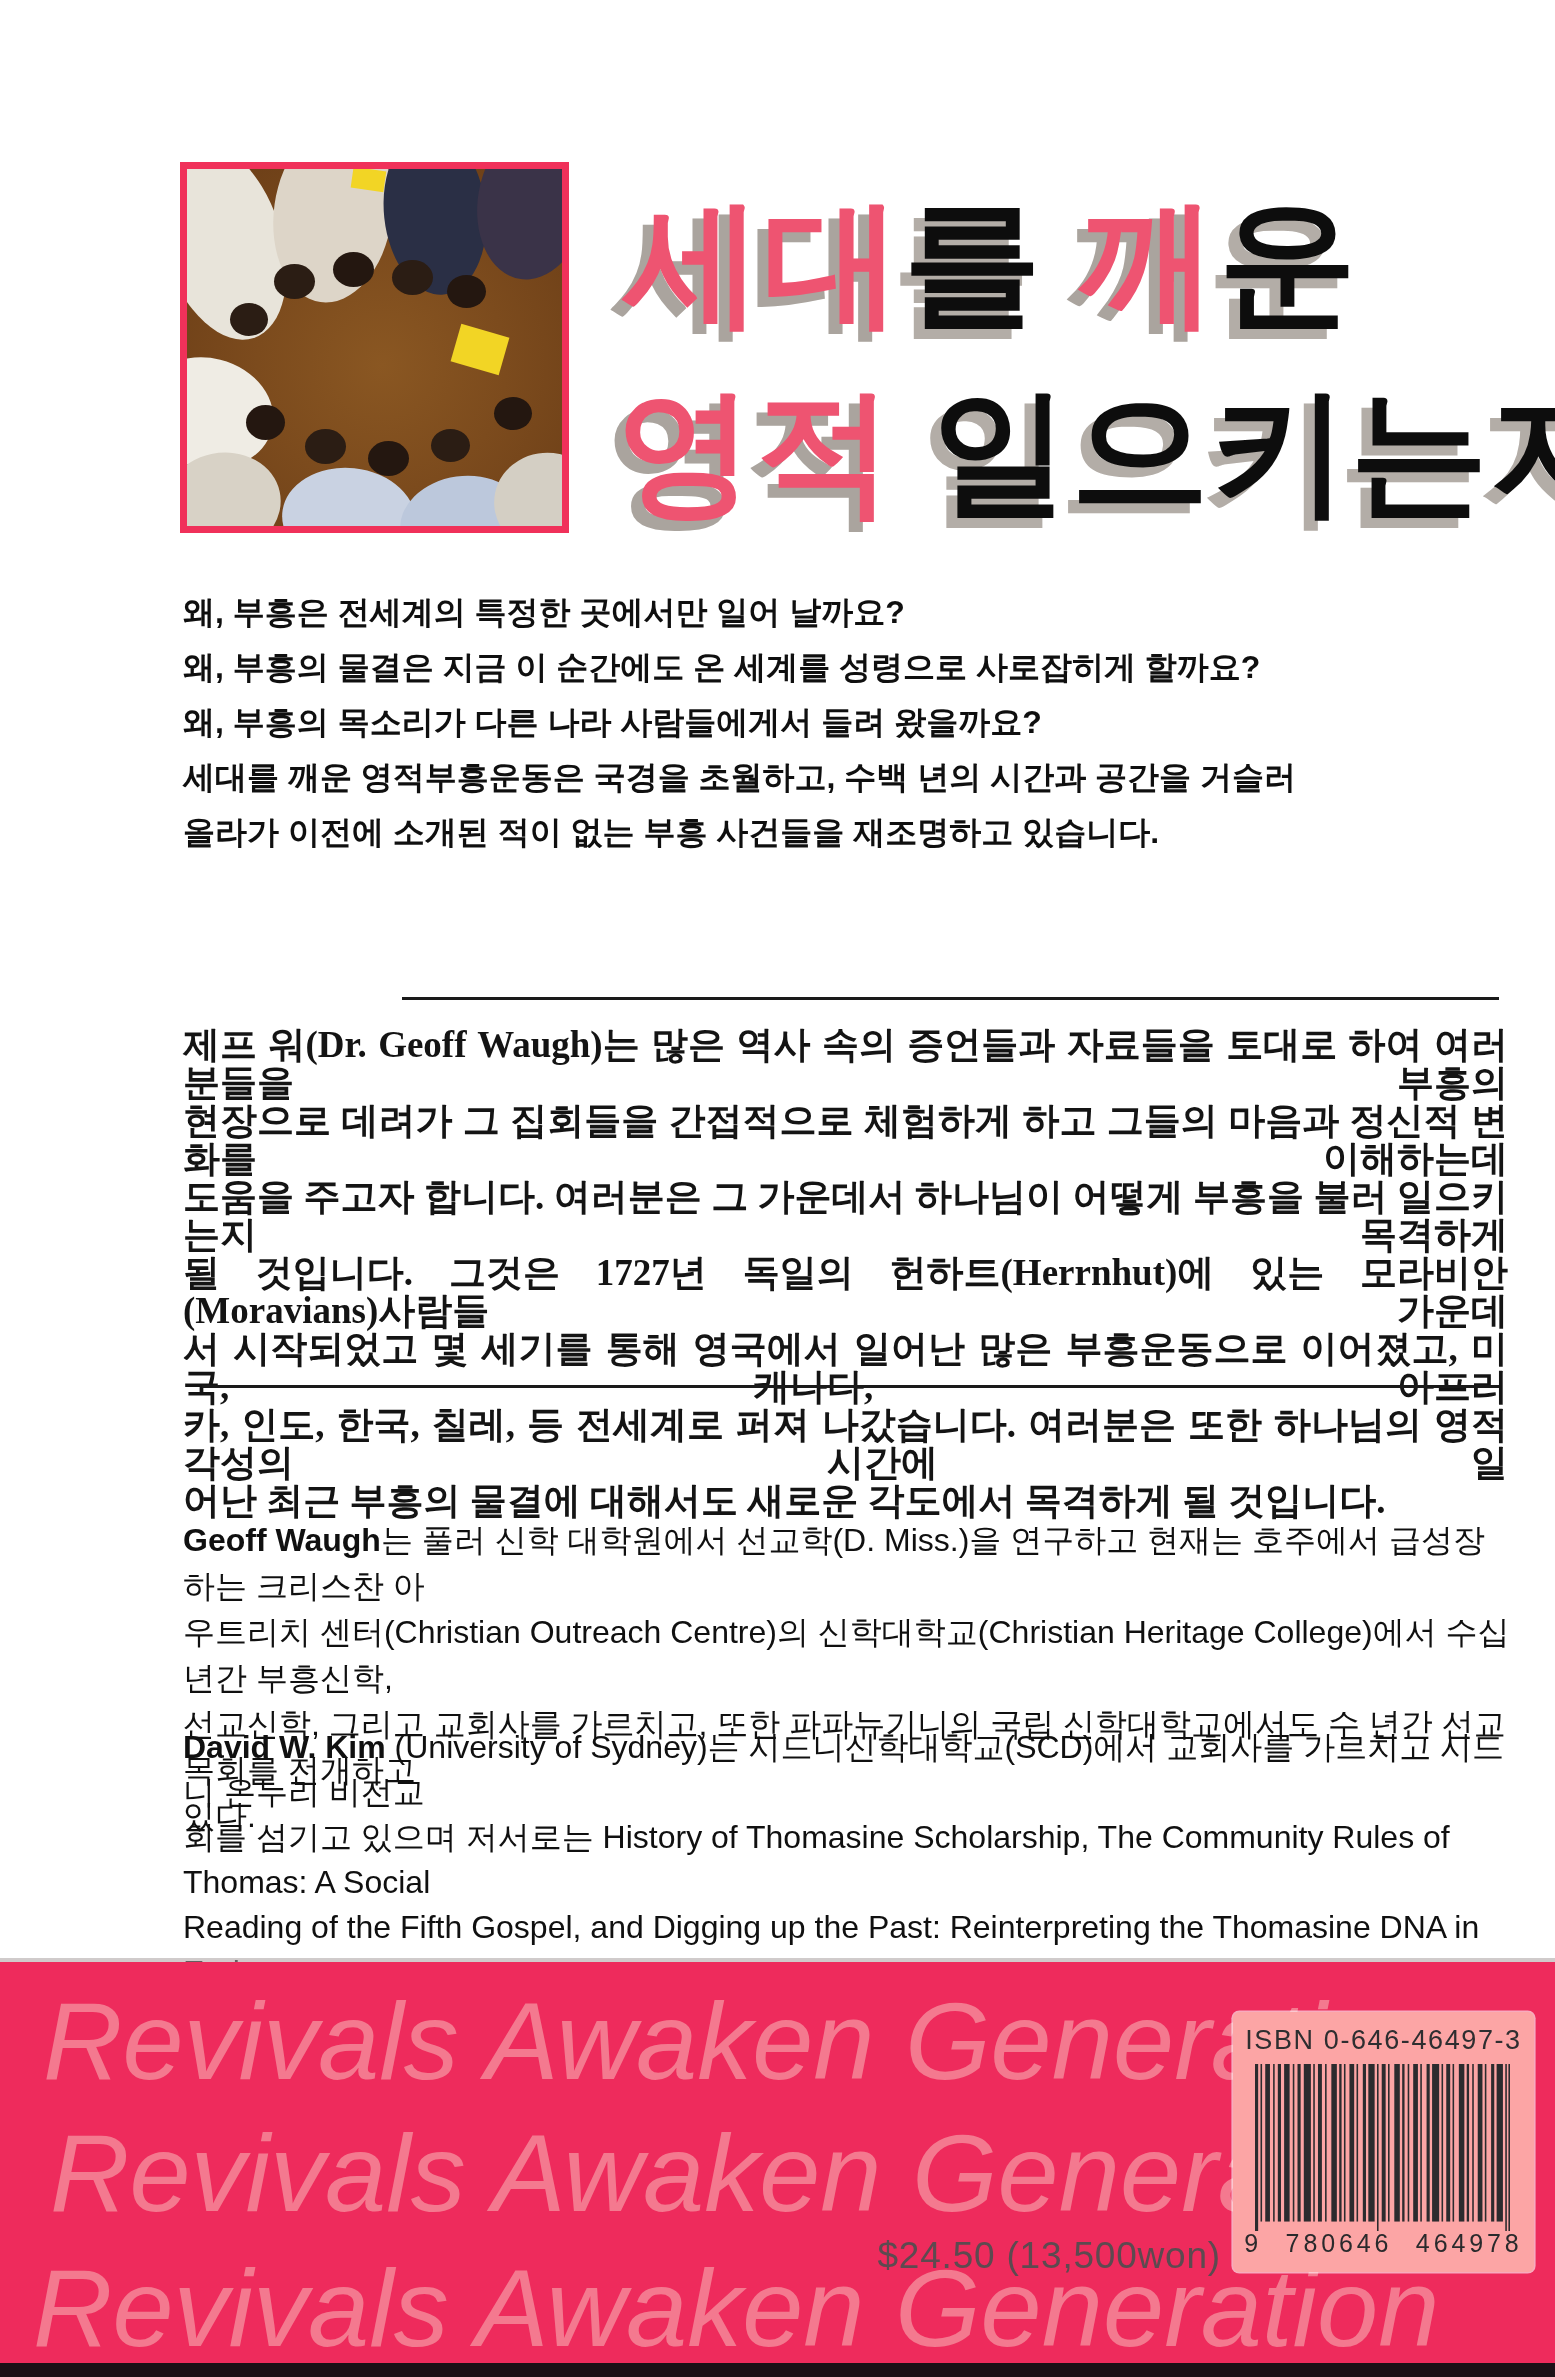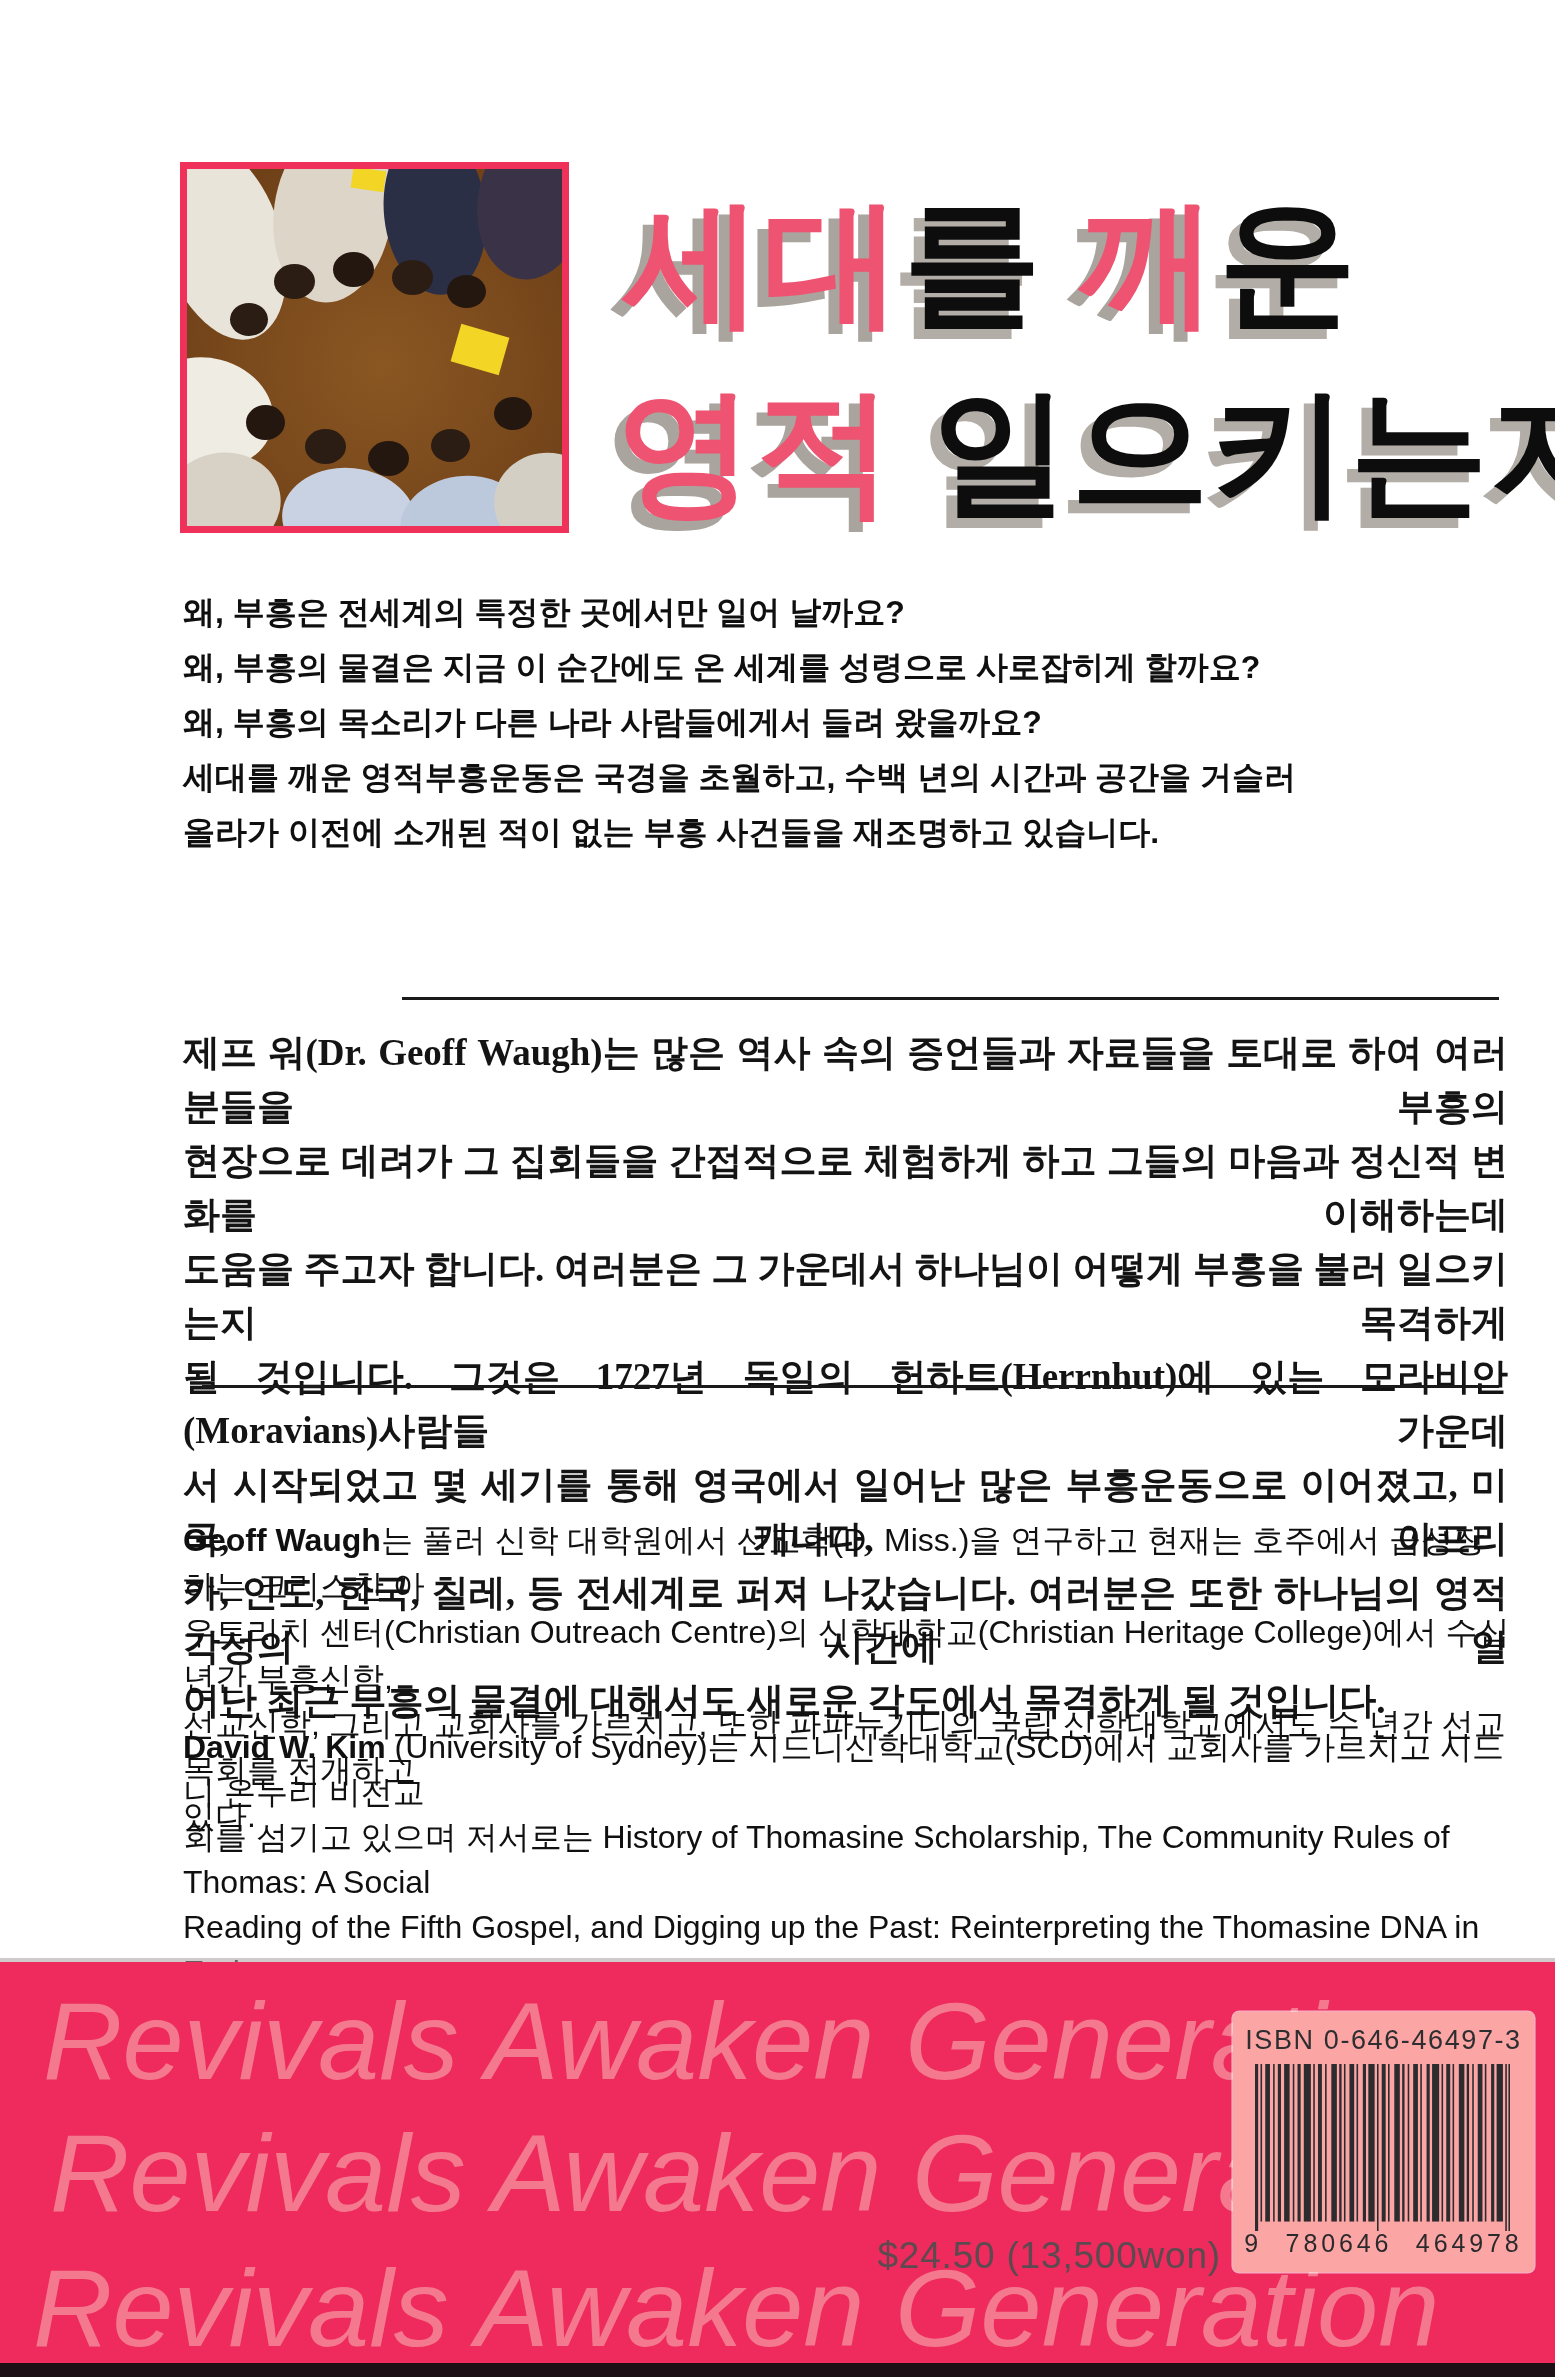--- a/index.html
+++ b/index.html
@@ -29,21 +29,21 @@
   
   #intro{position:absolute;left:183px;top:585px;width:1339px;
     font-size:32px;font-weight:800;color:#0f0f0f;line-height:55px;}
   
   .rule{position:absolute;background:#1a1a1a;height:3.2px;}
   #rule-top{left:402px;top:997px;width:1097px;}
   #rule-bottom{left:202px;top:1385px;width:1297px;}
   
   #mid{position:absolute;left:183px;top:1026px;width:1325px;
     font-family:"Liberation Serif",serif;font-weight:600;
-    font-size:37px;color:#141414;line-height:54px;}
+    font-size:37px;color:#141414;line-height:38px;}
   #mid .just{text-align:justify;text-align-last:justify;}
   
   .bio{position:absolute;left:183px;width:1330px;font-size:32px;color:#101010;}
   #bio1{top:1517px;line-height:46px;}
   #bio2{top:1725px;line-height:45px;}
   .bio b{font-weight:800;}
   
   #band{
     position:absolute;left:0;top:1962px;width:1555px;height:401px;
     background:#ee2b5c;overflow:hidden;

